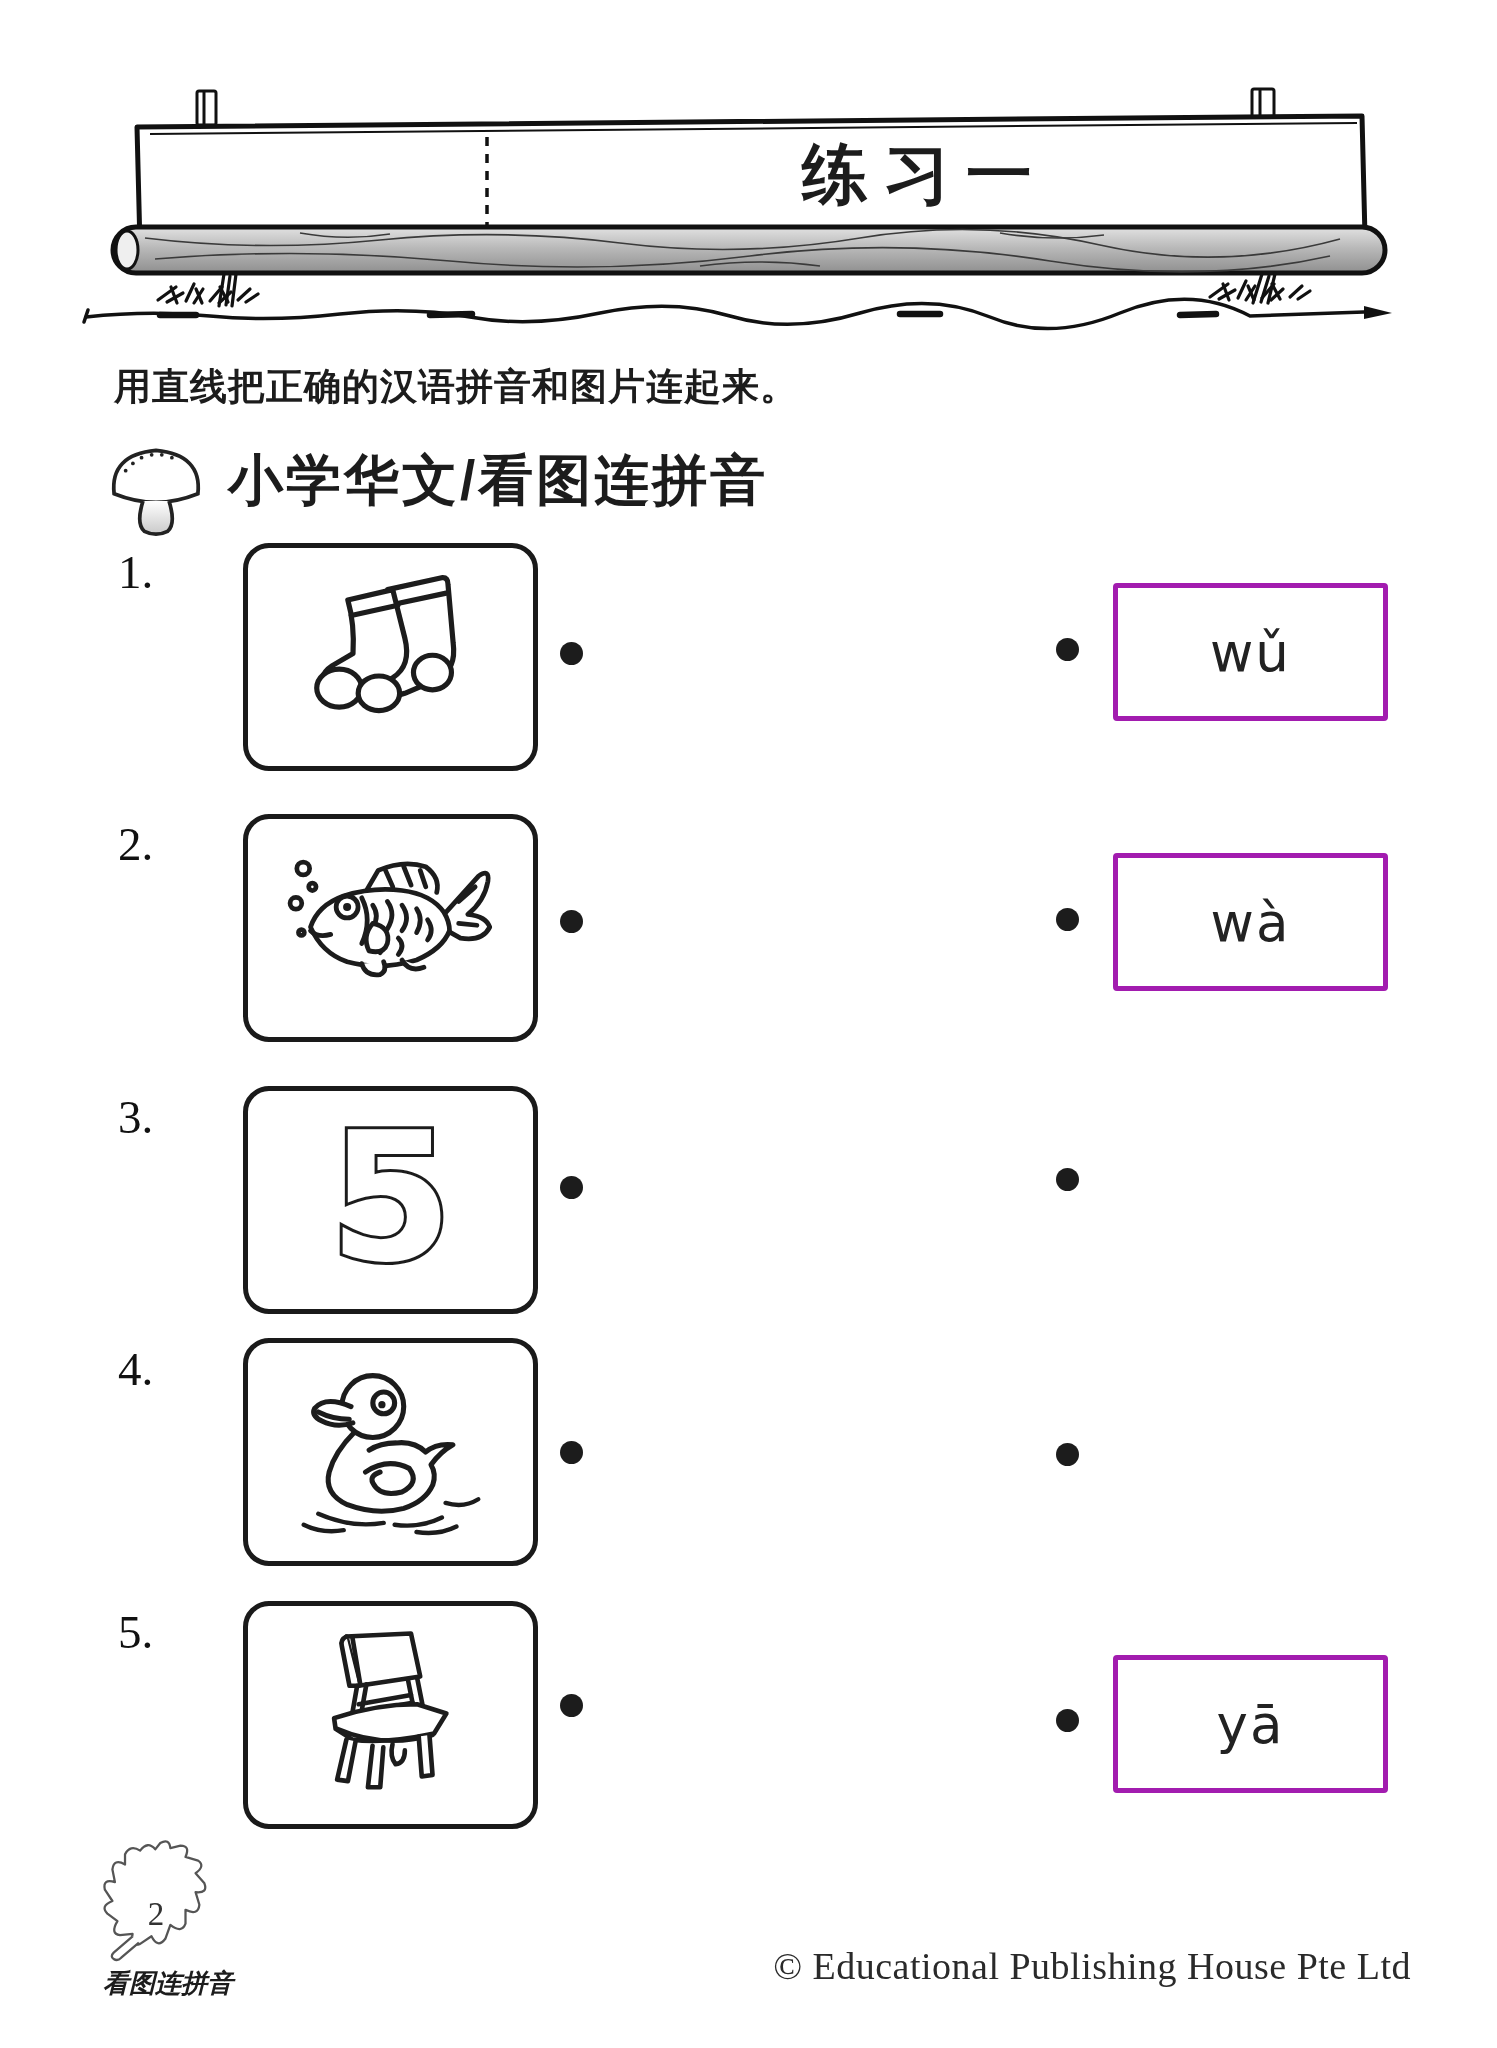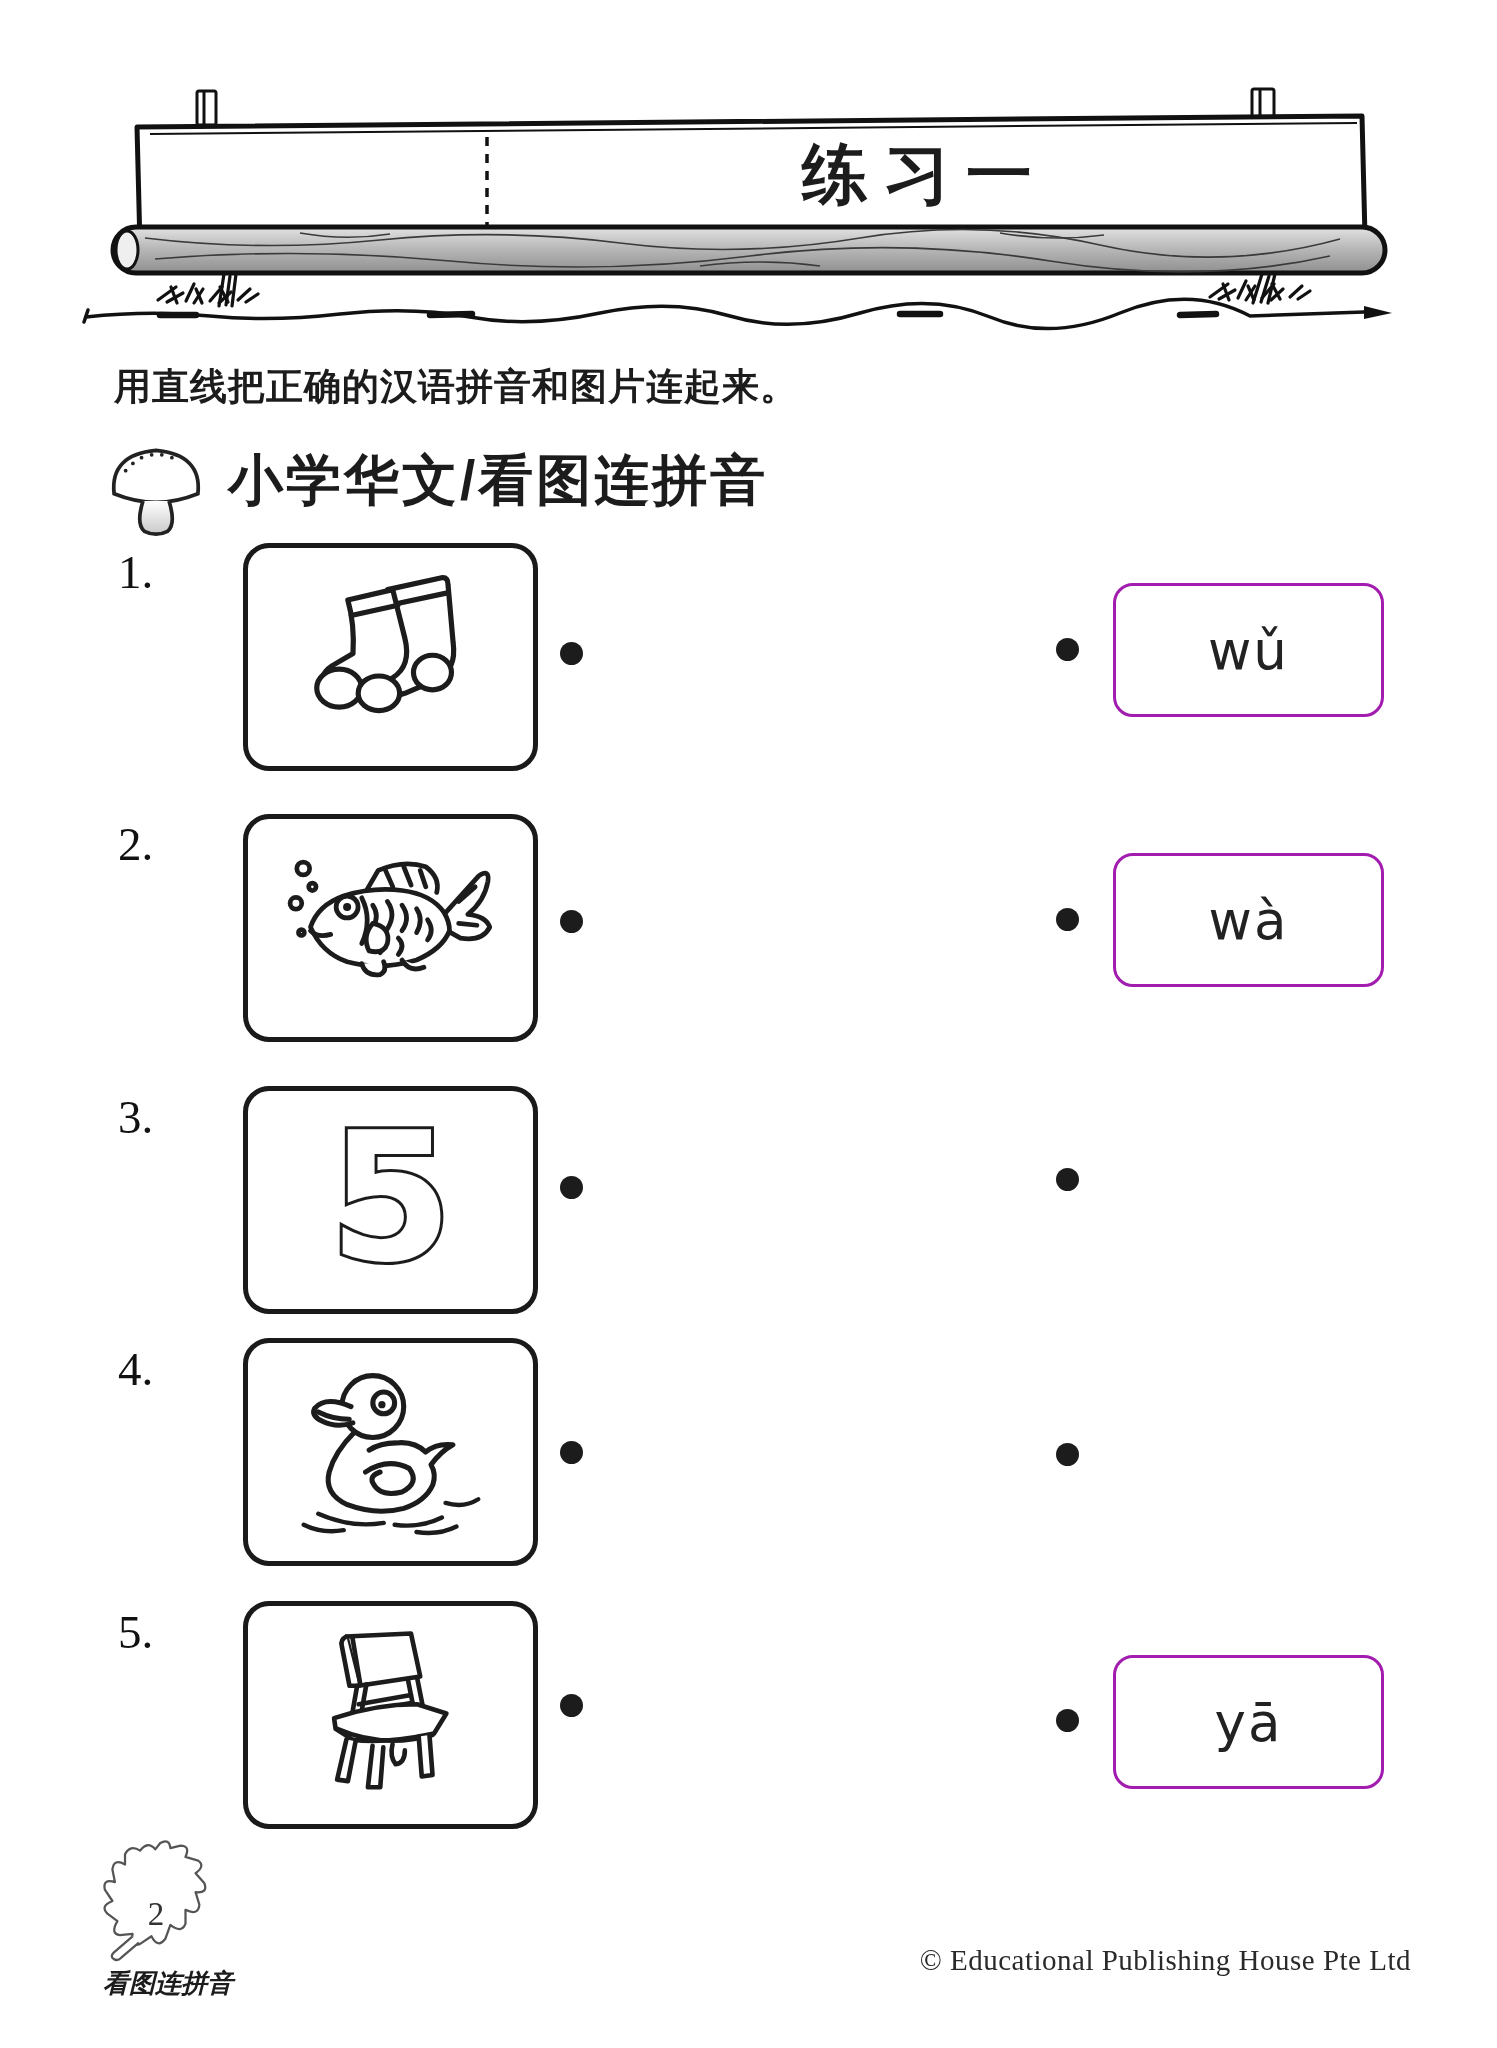--- a/index.html
+++ b/index.html
@@ -19,30 +19,30 @@
   .instruction{position:absolute;left:114px;top:362px;font-size:37px;font-weight:600;
                letter-spacing:1px;}
   .section-title{position:absolute;left:228px;top:444px;font-size:55px;font-weight:800;
                  letter-spacing:3px;}
 
   
   .row-num{position:absolute;left:118px;width:80px;font-family:"Liberation Serif",serif;
            font-size:47px;color:#111;}
   .pic-box{position:absolute;left:243px;width:285px;height:218px;border:5px solid #1a1a1a;
            border-radius:26px;background:#fff;display:flex;align-items:center;justify-content:center;}
-  .ans-box{position:absolute;left:1113px;width:265px;height:128px;border:3px solid #a21caf;
-           border-radius:20px;background:#fff;display:flex;align-items:center;justify-content:center;
+  .ans-box{position:absolute;left:1113px;width:265px;height:128px;border:5px solid #a21caf;
+           border-radius:4px;background:#fff;display:flex;align-items:center;justify-content:center;
            font-size:53px;letter-spacing:2px;color:#222;font-family:"DejaVu Sans",sans-serif;}
   .dot{position:absolute;width:23px;height:23px;border-radius:50%;background:#1c1c1c;}
 
   
   .page-num{position:absolute;left:136px;top:1896px;width:40px;text-align:center;
             font-family:"Liberation Serif",serif;font-size:33px;color:#333;}
   .series-title{position:absolute;left:103px;top:1966px;font-size:26px;font-weight:700;font-style:italic;}
-  .copyright{position:absolute;right:86px;top:1944px;font-size:29px;color:#2a2a2a;
+  .copyright{position:absolute;right:86px;top:1944px;font-size:38px;color:#2a2a2a;
              font-family:"Liberation Serif",serif;letter-spacing:0.5px;}
 </style>
 </head>
 <body>
 
 <div class="page">
 
   <svg class="abs" style="left:0;top:0" width="1497" height="335" viewBox="0 0 1497 335">
     <defs>
       <linearGradient id="logGrad" x1="0" y1="0" x2="0" y2="1">

